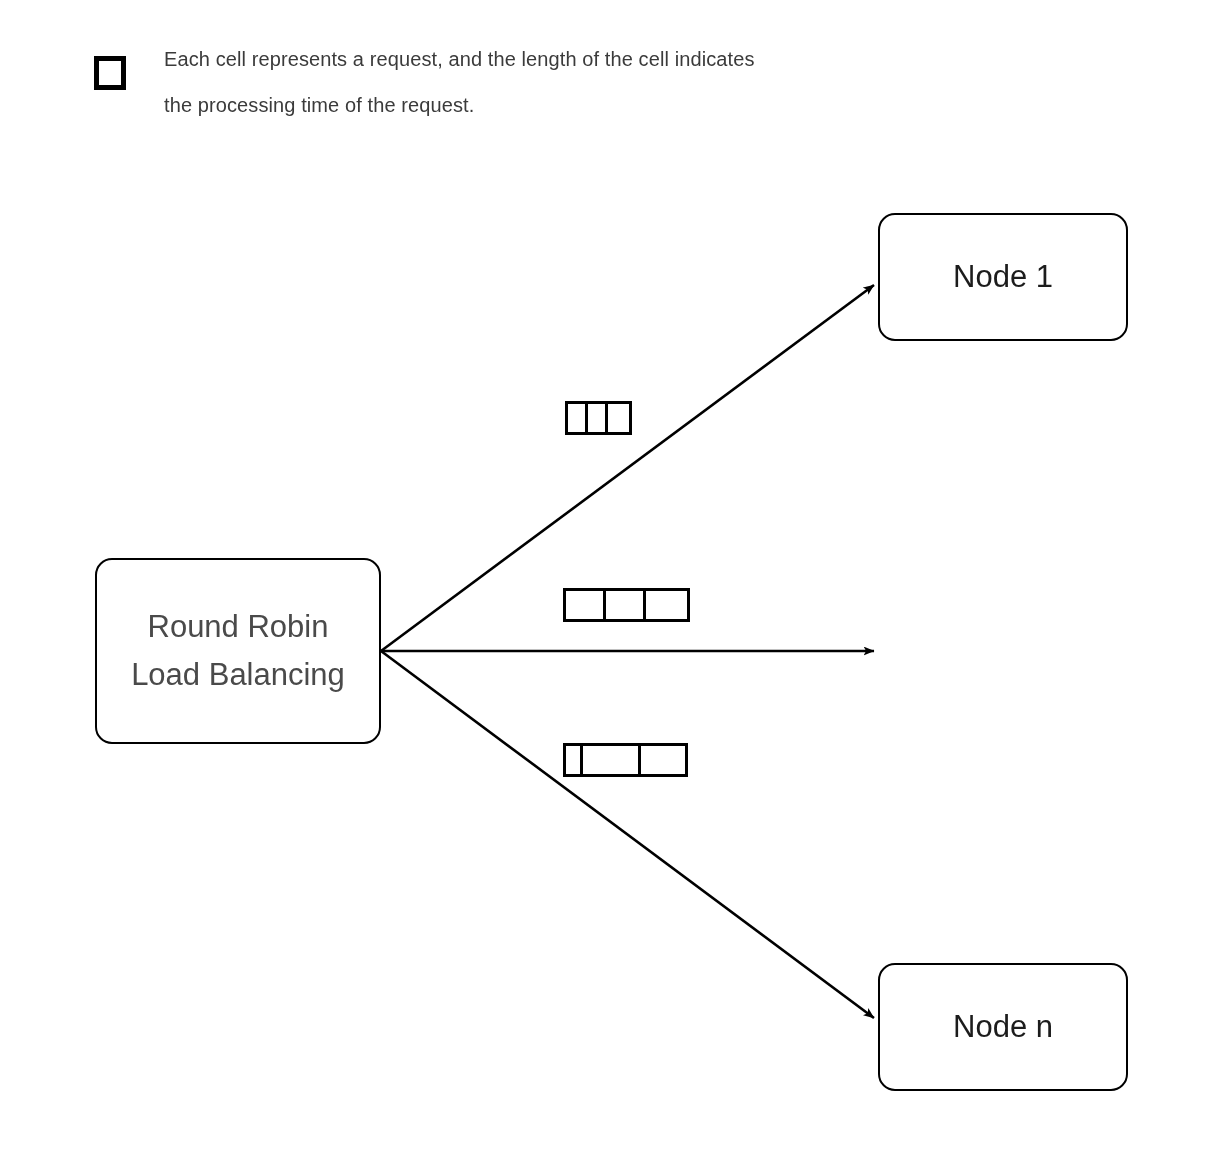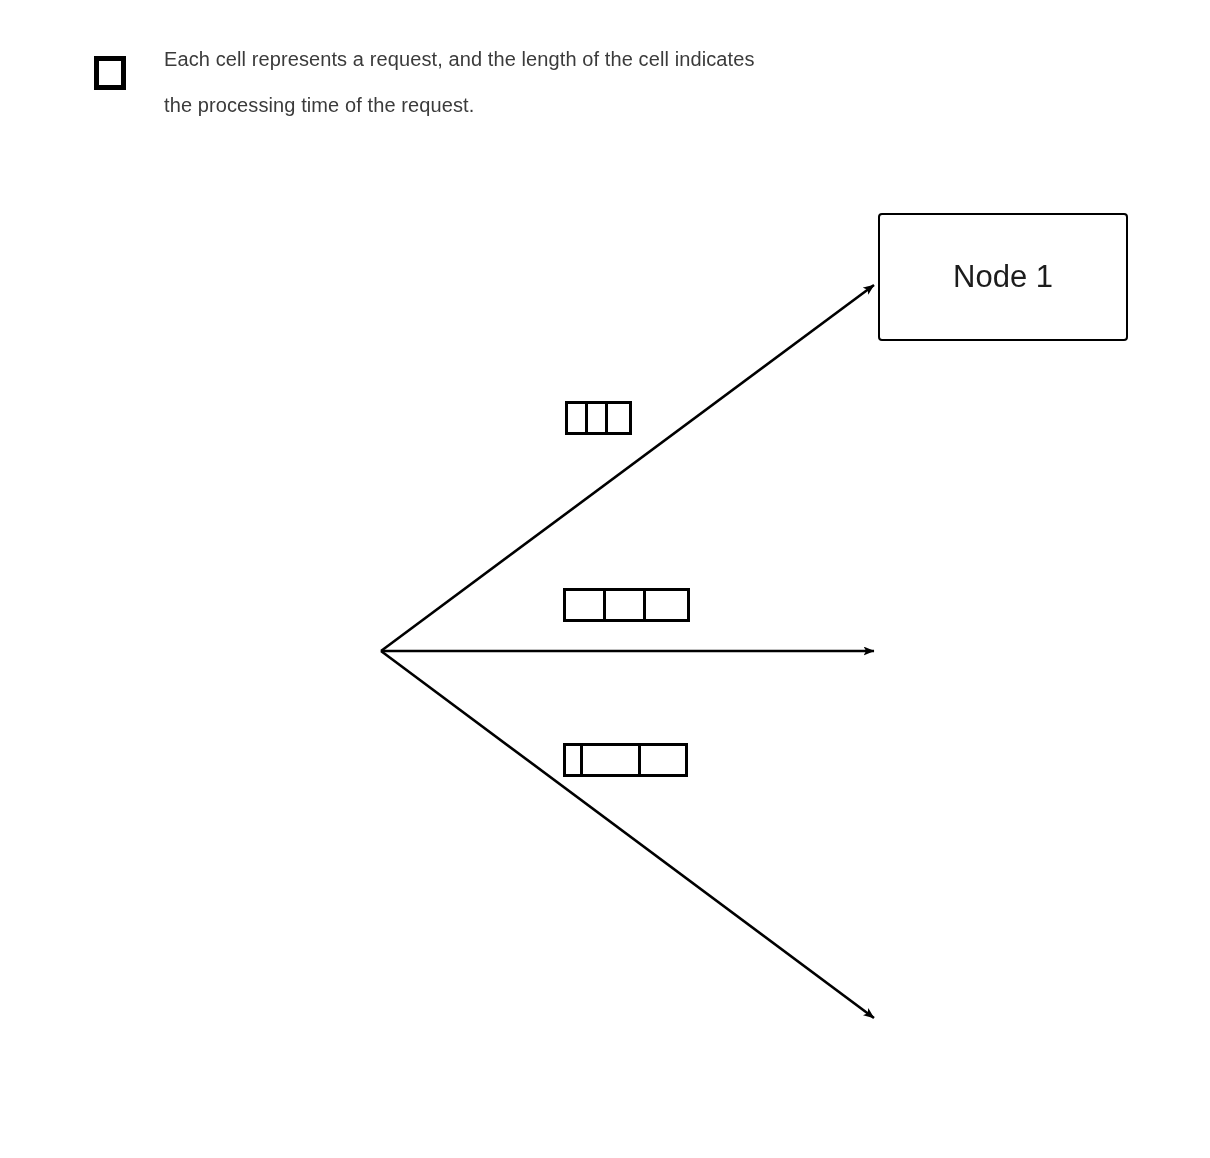--- a/index.html
+++ b/index.html
@@ -49,21 +49,21 @@
     top: 0;
     width: 1210px;
     height: 1158px;
   }
 
   
   .node-box {
     position: absolute;
     box-sizing: border-box;
     border: 2.5px solid #000000;
-    border-radius: 4px;
+    border-radius: 17px;
     background: #ffffff;
     display: flex;
     align-items: center;
     justify-content: center;
     text-align: center;
   }
   .node-box .node-label {
     font-size: 31px;
     color: #1c1c1c;
     line-height: 1.2;
@@ -125,26 +125,33 @@
       </marker>
     </defs>
 
     <line x1="381" y1="651" x2="874" y2="285" stroke="#000000" stroke-width="2.6" marker-end="url(#arrowhead)"></line>
 
     <line x1="381" y1="651" x2="874" y2="651" stroke="#000000" stroke-width="2.6" marker-end="url(#arrowhead)"></line>
 
     <line x1="381" y1="651" x2="874" y2="1018" stroke="#000000" stroke-width="2.6" marker-end="url(#arrowhead)"></line>
   </svg>
 
+  <div class="node-box" id="box-source">
+    <span class="node-label">Round Robin
+Load Balancing</span>
+  </div>
 
   <div class="node-box" id="box-node-1">
     <span class="node-label">Node 1</span>
   </div>
 
 
+  <div class="node-box" id="box-node-n">
+    <span class="node-label">Node n</span>
+  </div>
 
   <div class="cell-group" id="cells-node-1">
       <div class="req-cell" style="width: 20px;"></div>
       <div class="req-cell" style="width: 20px;"></div>
       <div class="req-cell" style="width: 21px;"></div>
     </div>
 
   <div class="cell-group" id="cells-node-2">
       <div class="req-cell" style="width: 40px;"></div>
       <div class="req-cell" style="width: 40px;"></div>

